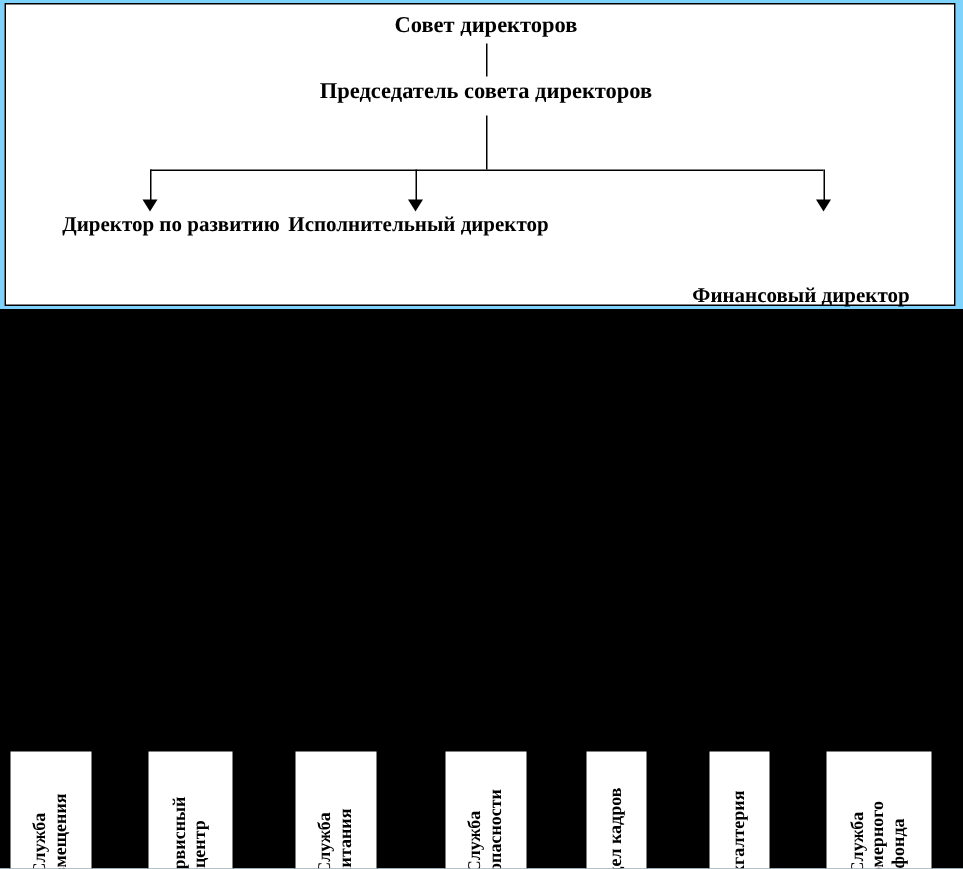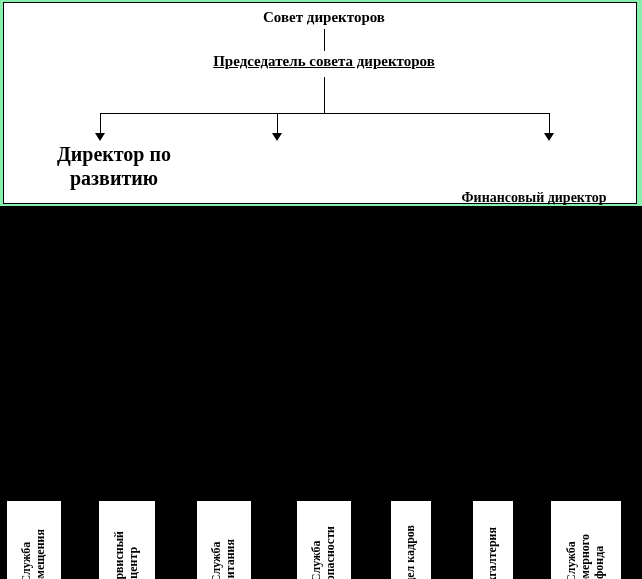--- a/index.html
+++ b/index.html
@@ -4,21 +4,21 @@
 <style>
   html, body {
     margin: 0;
     padding: 0;
     background: #ffffff;
   }
   #page {
     position: relative;
     width: 642px;
     height: 579px;
-    background: #86efac;
+    background: #7dd3fc;
     font-family: "Liberation Serif", serif;
     overflow: hidden;
   }
 
   
   .top-panel {
     position: absolute;
     left: 3px;
     top: 2px;
     width: 634px;
@@ -40,27 +40,26 @@
     left: 180px;
     top: 6px;
     width: 280px;
     font-size: 15px;
   }
   #chairman {
     left: 140px;
     top: 50px;
     width: 360px;
     font-size: 15px;
-    text-decoration: underline;
   }
   #dir-dev {
     left: 20px;
     top: 140px;
     width: 180px;
-    font-size: 20px;
+    font-size: 14px;
   }
   #dir-exec {
     left: 180px;
     top: 140px;
     width: 190px;
     font-size: 14px;
   }
   #dir-fin {
     left: 440px;
     top: 140px;
@@ -146,20 +145,22 @@
     <div class="ln" id="ln-bus"></div>
     <div class="ln" id="ln-drop-left"></div>
     <div class="ln" id="ln-drop-mid"></div>
     <div class="ln" id="ln-drop-right"></div>
     <div class="arrow" id="ar-left"></div>
     <div class="arrow" id="ar-mid"></div>
     <div class="arrow" id="ar-right"></div>
 
     <div class="node-text" id="dir-dev">Директор
 по развитию</div>
+    <div class="node-text" id="dir-exec">Исполнительный
+директор</div>
     <div class="node-text" id="dir-fin">Финансовый
 директор</div>
   </div>
 
   <div class="black-area">
 
     <div class="dept row1" style="left:6px;  width:56px;">
       <span class="vlabel">Служба
 размещения</span>
     </div>

